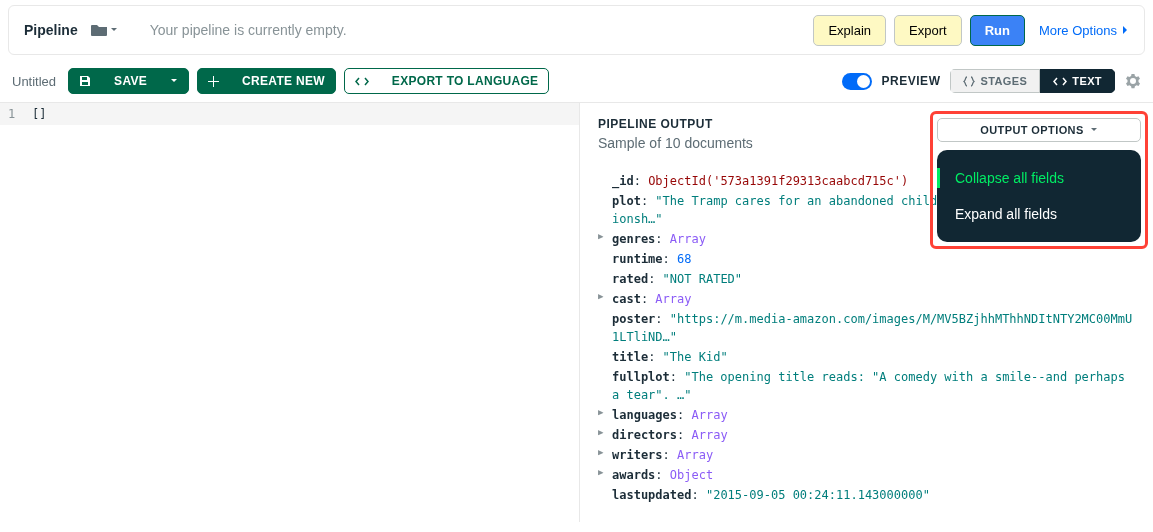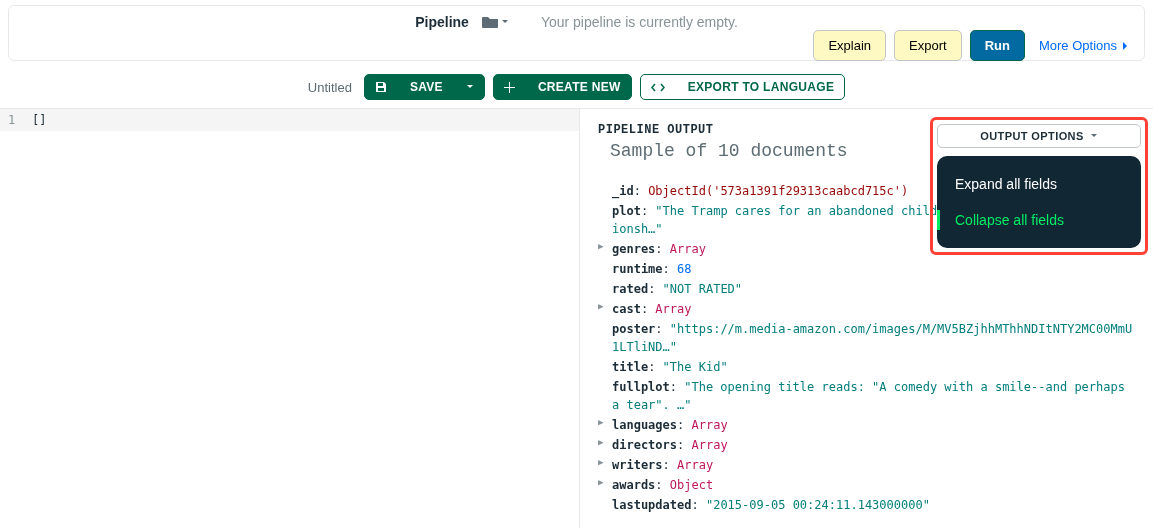--- a/index.html
+++ b/index.html
@@ -1,26 +1,26 @@
 <!DOCTYPE html>
 <html><head>
   <meta charset="utf-8">
   <style>
     * { margin: 0; padding: 0; box-sizing: border-box; }
     body { font-family: -apple-system, BlinkMacSystemFont, 'Segoe UI', Helvetica, Arial, sans-serif; font-size: 13px; color: #1c2d38; background: #fff; }
     
-    .top-bar { display: flex; align-items: center; padding: 8px 15px; border: 1px solid #e8e8e8; border-radius: 6px; margin: 5px 8px; height: 56px; flex-direction: column; }
+    .top-bar { display: flex; align-items: center; padding: 8px 15px; border: 1px solid #e8e8e8; border-radius: 6px; margin: 5px 8px; height: 50px; }
     .top-bar-left { display: flex; align-items: center; gap: 12px; }
     .pipeline-label { font-weight: 600; font-size: 14px; }
     .folder-icon { color: #5d6c74; display: flex; align-items: center; cursor: pointer; }
     .empty-msg { color: #889397; margin-left: 20px; font-size: 14px; }
     .top-bar-right { margin-left: auto; display: flex; align-items: center; gap: 8px; }
     
     .btn { padding: 7px 14px; border-radius: 5px; font-size: 13px; font-weight: 500; cursor: pointer; border: 1px solid #c1c7c6; background: #fef9c3; }
-    .btn-green { background: #0369a1; color: #fff; border-color: #00684a; font-weight: 600; }
+    .btn-green { background: #3b82f6; color: #fff; border-color: #00684a; font-weight: 600; }
     .more-options { color: #016bf8; font-size: 13px; display: flex; align-items: center; gap: 4px; cursor: pointer; margin-left: 6px; }
     
     .toolbar { display: flex; align-items: center; padding: 8px 12px; gap: 8px; justify-content: center; }
     .untitled { color: #5d6c74; font-size: 13px; margin-right: 4px; }
     .action-btn { display: inline-flex; align-items: center; gap: 23px; padding: 5px 10px; border-radius: 5px; font-size: 12px; font-weight: 700; cursor: pointer; letter-spacing: 0.3px; }
     .save-btn { background: #00684a; color: #fff; border: 1px solid #00684a; }
     .create-btn { background: #00684a; color: #fff; border: 1px solid #00684a; }
     .export-btn { background: #fff; color: #00684a; border: 1px solid #00684a; }
     
     .toolbar-right { margin-left: auto; display: flex; align-items: center; gap: 10px; }
@@ -33,41 +33,41 @@
     .seg-text { background: #112733; color: #fff; border: 1px solid #112733; }
     .gear-icon { color: #889397; cursor: pointer; }
     
     .main-area { display: flex; border-top: 1px solid #e8e8e8; height: 420px; }
     .editor-pane { width: 580px; border-right: 1px solid #e8e8e8; }
     .editor-line { display: flex; background: #f5f5f5; padding: 4px 8px; font-family: 'Menlo', 'Consolas', monospace; font-size: 12px; }
     .line-num { color: #889397; width: 24px; }
     .line-content { color: #1c2d38; }
     
     .output-pane { flex: 1; padding: 14px 18px; position: relative; overflow: hidden; }
-    .output-header { display: flex; align-items: center; justify-content: space-between; font-family: Liberation Mono, monospace; }
+    .output-header { display: flex; align-items: center; justify-content: space-between; }
     .output-title { font-weight: 700; font-size: 12px; letter-spacing: 0.5px; }
-    .output-subtitle { color: #5d6c74; font-size: 18px; margin-top: 4px; margin-left: 12px; }
+    .output-subtitle { color: #5d6c74; font-size: 14px; margin-top: 4px; }
     .output-options-btn { border: 1px solid #c1c7c6; border-radius: 5px; padding: 5px 10px; font-size: 11px; font-weight: 700; display: flex; align-items: center; gap: 6px; cursor: pointer; letter-spacing: 0.4px; background: #fff; }
     .dropdown-wrapper { position: absolute; top: 8px; right: 5px; border: 3px solid #ff4136; border-radius: 6px; padding: 4px 4px 4px 4px; width: 218px; }
     .dropdown-wrapper .output-options-btn { width: 100%; justify-content: center; margin-bottom: 8px;}
     .menu-inner { background: #112733; border-radius: 10px; padding: 10px 0; }
     .menu-item { padding: 10px 18px; color: #fff; font-size: 14px; cursor: pointer; position: relative; }
     .menu-item.active { color: #00ed64; }
     .menu-item.active::before { content: ''; position: absolute; left: 0; top: 8px; bottom: 8px; width: 3px; background: #00ed64; }
     
     .doc-output { margin-top: 20px; font-family: 'Menlo', 'Consolas', monospace; font-size: 12px; line-height: 1.5; }
     .doc-line { display: flex; align-items: flex-start; padding: 1px 0; }
     .expander { color: #889397; width: 14px; font-size: 9px; cursor: pointer; flex-shrink: 0; }
     .empty-exp { width: 14px; flex-shrink: 0; }
     .field-key { color: #1c2d38; font-weight: 600; }
     .field-colon { color: #1c2d38; }
     .val-objectid { color: #970606; }
     .val-string { color: #007e7c; }
     .val-number { color: #016bf8; }
-    .val-type { color: #be185d; }
+    .val-type { color: #8b5cf6; }
     .doc-content { white-space: pre-wrap; word-break: break-all; }
     
     svg { display: block; }
   </style>
 </head>
 <body>
 
 <div class="top-bar">
   <div class="top-bar-left">
     <span class="pipeline-label">Pipeline</span>
@@ -110,20 +110,43 @@
         <path fill="currentColor" d="M5 0h1v5h5v1H6v5H5V6H0V5h5V0z"></path>
       </svg>
     <span>CREATE NEW</span>
   </span>
   <span class="action-btn export-btn">
     <svg width="14" height="11" viewBox="0 0 14 11">
         <path fill="none" stroke="currentColor" stroke-width="1.5" d="M4 2L1 5.5 4 9M10 2l3 3.5L10 9"></path>
       </svg>
     <span>EXPORT TO LANGUAGE</span>
   </span>
+  <div class="toolbar-right">
+    <span class="toggle"></span>
+    <span class="preview-label">PREVIEW</span>
+    <div class="seg-control">
+      <span class="seg-btn seg-stages">
+        <svg width="12" height="11" viewBox="0 0 12 11">
+            <path fill="none" stroke="currentColor" stroke-width="1.3" d="M4 1C2 1 3 4 1 5.5 3 7 2 10 4 10M8 1c2 0 1 3 3 4.5-2 1.5-1 4.5-3 4.5"></path>
+          </svg>
+        <span>STAGES</span>
+      </span>
+      <span class="seg-btn seg-text">
+        <svg width="14" height="11" viewBox="0 0 14 11">
+            <path fill="none" stroke="currentColor" stroke-width="1.5" d="M4 2L1 5.5 4 9M10 2l3 3.5L10 9"></path>
+          </svg>
+        <span>TEXT</span>
+      </span>
+    </div>
+    <span class="gear-icon">
+      <svg width="16" height="16" viewBox="0 0 16 16">
+          <path fill="currentColor" d="M8 5a3 3 0 100 6 3 3 0 000-6zM6.5 1h3l.4 2 1.7 1 1.9-.8 1.5 2.6-1.5 1.3v2l1.5 1.3-1.5 2.6-1.9-.8-1.7 1-.4 2h-3l-.4-2-1.7-1-1.9.8L1 10.4l1.5-1.3v-2L1 5.8l1.5-2.6 1.9.8 1.7-1 .4-2z" opacity=".85"></path>
+        </svg>
+    </span>
+  </div>
 </div>
 
 <div class="main-area">
   <div class="editor-pane">
     <div class="editor-line">
       <span class="line-num">1</span>
       <span class="line-content">[]</span>
     </div>
   </div>
 
@@ -136,22 +159,22 @@
     </div>
 
     <div class="dropdown-wrapper">
       <span class="output-options-btn">
         <span>OUTPUT OPTIONS</span>
         <svg width="8" height="8" viewBox="0 0 8 8">
             <path fill="#5d6c74" d="M1 2l3 3 3-3z"></path>
           </svg>
       </span>
       <div class="menu-inner">
+        <div class="menu-item active">Collapse all fields</div>
         <div class="menu-item">Expand all fields</div>
-        <div class="menu-item active">Collapse all fields</div>
       </div>
     </div>
 
     <div class="doc-output">
       <div class="doc-line">
           <span class="empty-exp"></span>
           <span class="doc-content"><span class="field-key">_id</span><span class="field-colon">: </span><span class="val-objectid">ObjectId('573a1391f29313caabcd715c')</span></span>
         </div>
       <div class="doc-line">
           <span class="empty-exp"></span>

